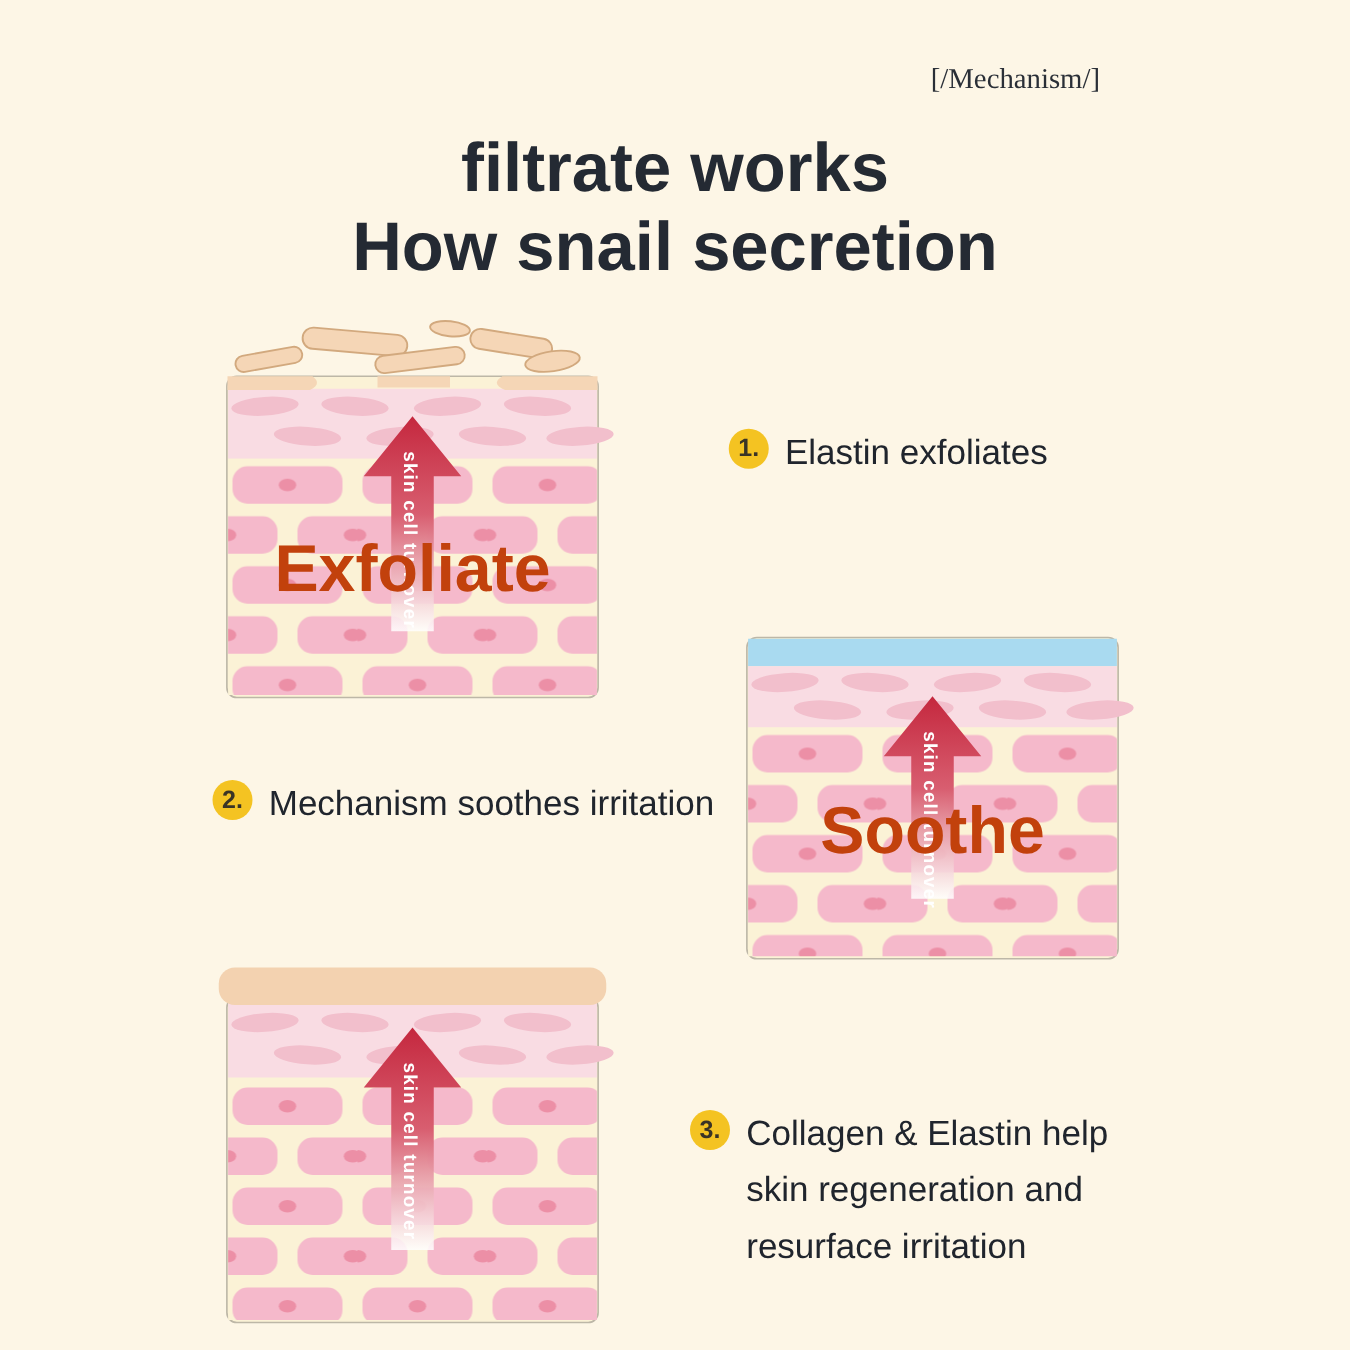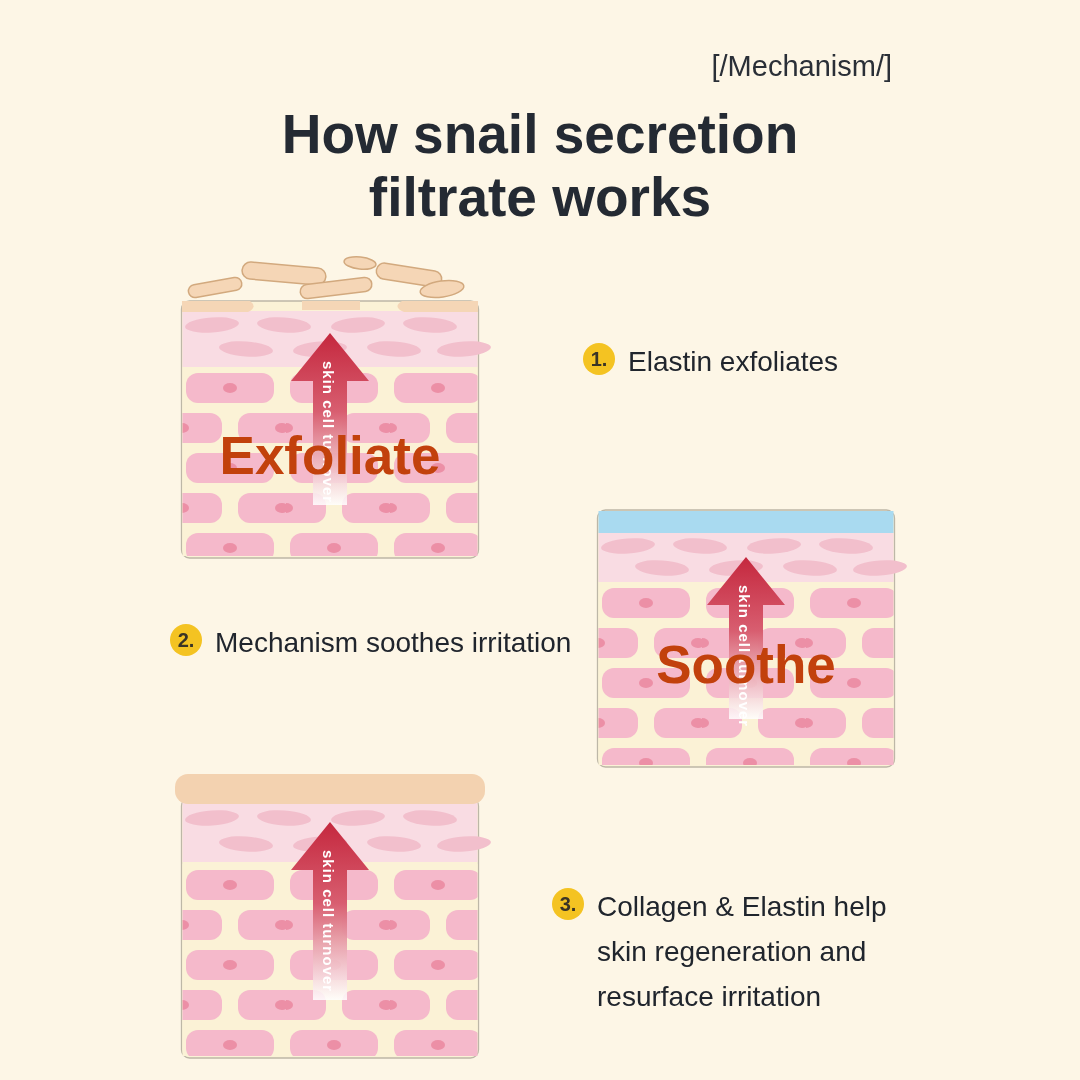--- a/index.html
+++ b/index.html
@@ -5,23 +5,23 @@
   html, body { margin: 0; padding: 0; }
   body {
     width: 1080px; height: 1080px;
     position: relative;
     background: #fdf6e6;
     font-family: "Liberation Sans", sans-serif;
     overflow: hidden;
   }
   .tag {
     position: absolute;
-    top: 50px; right: 188px;
-    font-family: Liberation Sans, sans-serif;
-    font-size: 29px;
+    top: 50px; right: 200px;
+    font-family: Liberation Serif, serif;
+    font-size: 23px;
     color: #2a2f37;
   }
   .title {
     position: absolute;
     top: 103px; left: 0;
     width: 100%;
     text-align: center;
     font-size: 55px;
     font-weight: 800;
     color: #242a33;
@@ -65,22 +65,22 @@
   .step-1 { left: 583px; top: 340px; width: 360px; }
   .step-2 { left: 170px; top: 621px; width: 430px; white-space: nowrap; }
   .step-3 { left: 552px; top: 885px; width: 352px; }
 </style>
 </head>
 <body>
 
 <div class="tag">[/Mechanism/]</div>
 
 <div class="title">
+  <div>filtrate works</div>
   <div>How snail secretion</div>
-  <div>filtrate works</div>
 </div>
 
 <div class="diagram diagram-exfoliate" style="left:180px; top:255px; width:300px; height:305px;">
   <svg width="300" height="305" viewBox="0 0 300 305">
     <defs>
       <pattern id="bricks1" x="2" y="112" width="104" height="80" patternUnits="userSpaceOnUse">
         <rect width="104" height="80" fill="#fbf2d6"></rect>
         <rect x="4" y="6" width="88" height="30" rx="12" fill="#f5b9cb"></rect>
         <ellipse cx="48" cy="21" rx="7" ry="5" fill="#ec8fa6"></ellipse>
         <rect x="-48" y="46" width="88" height="30" rx="12" fill="#f5b9cb"></rect>

